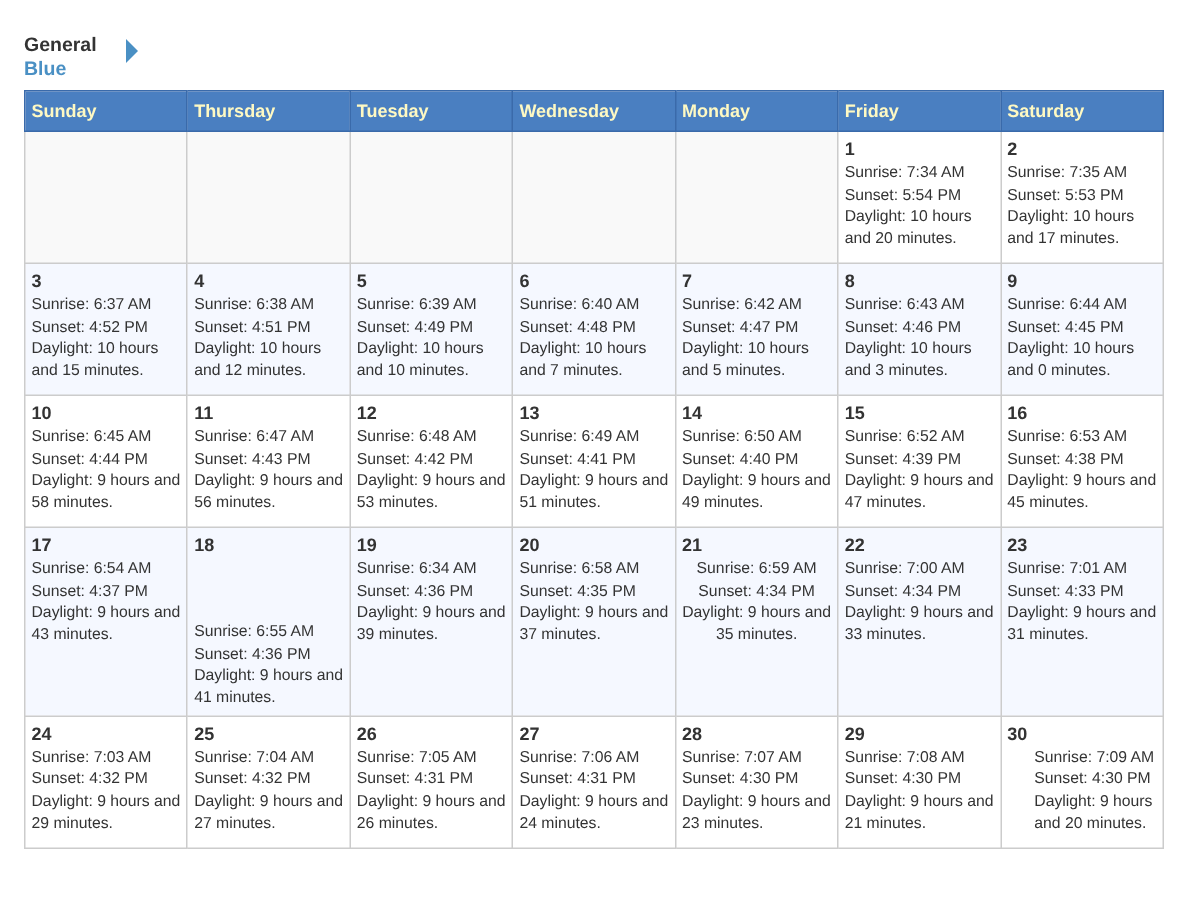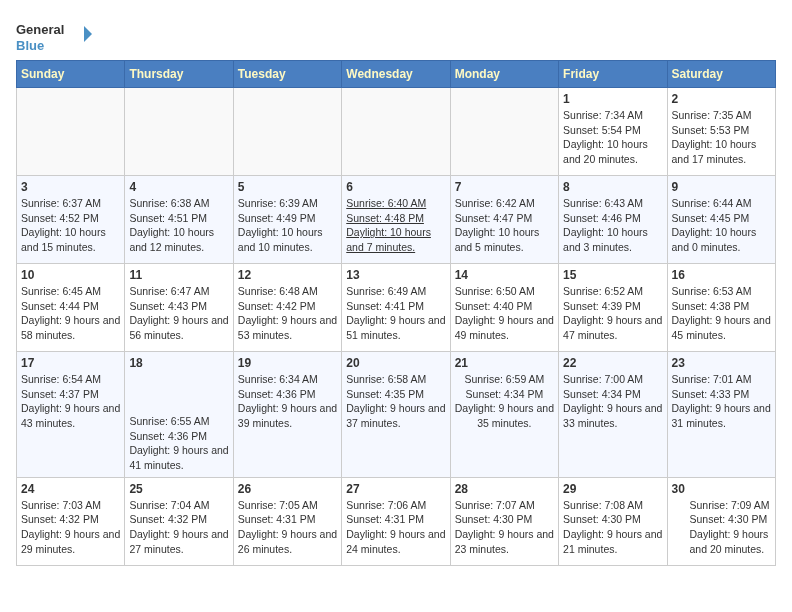--- a/index.html
+++ b/index.html
@@ -136,21 +136,21 @@
 Daylight: 10 hours and 12 minutes.</div>
         </td>
         <td>
           <span class="day-number">5</span>
           <div class="day-info" style="white-space: pre-line;">Sunrise: 6:39 AM
 Sunset: 4:49 PM
 Daylight: 10 hours and 10 minutes.</div>
         </td>
         <td>
           <span class="day-number">6</span>
-          <div class="day-info" style="white-space: pre-line; text-decoration: underline;">Sunrise: 6:40 AM
+          <div class="day-info" style="white-space: pre-line;">Sunrise: 6:40 AM
 Sunset: 4:48 PM
 Daylight: 10 hours and 7 minutes.</div>
         </td>
         <td>
           <span class="day-number">7</span>
           <div class="day-info" style="white-space: pre-line;">Sunrise: 6:42 AM
 Sunset: 4:47 PM
 Daylight: 10 hours and 5 minutes.</div>
         </td>
         <td>

